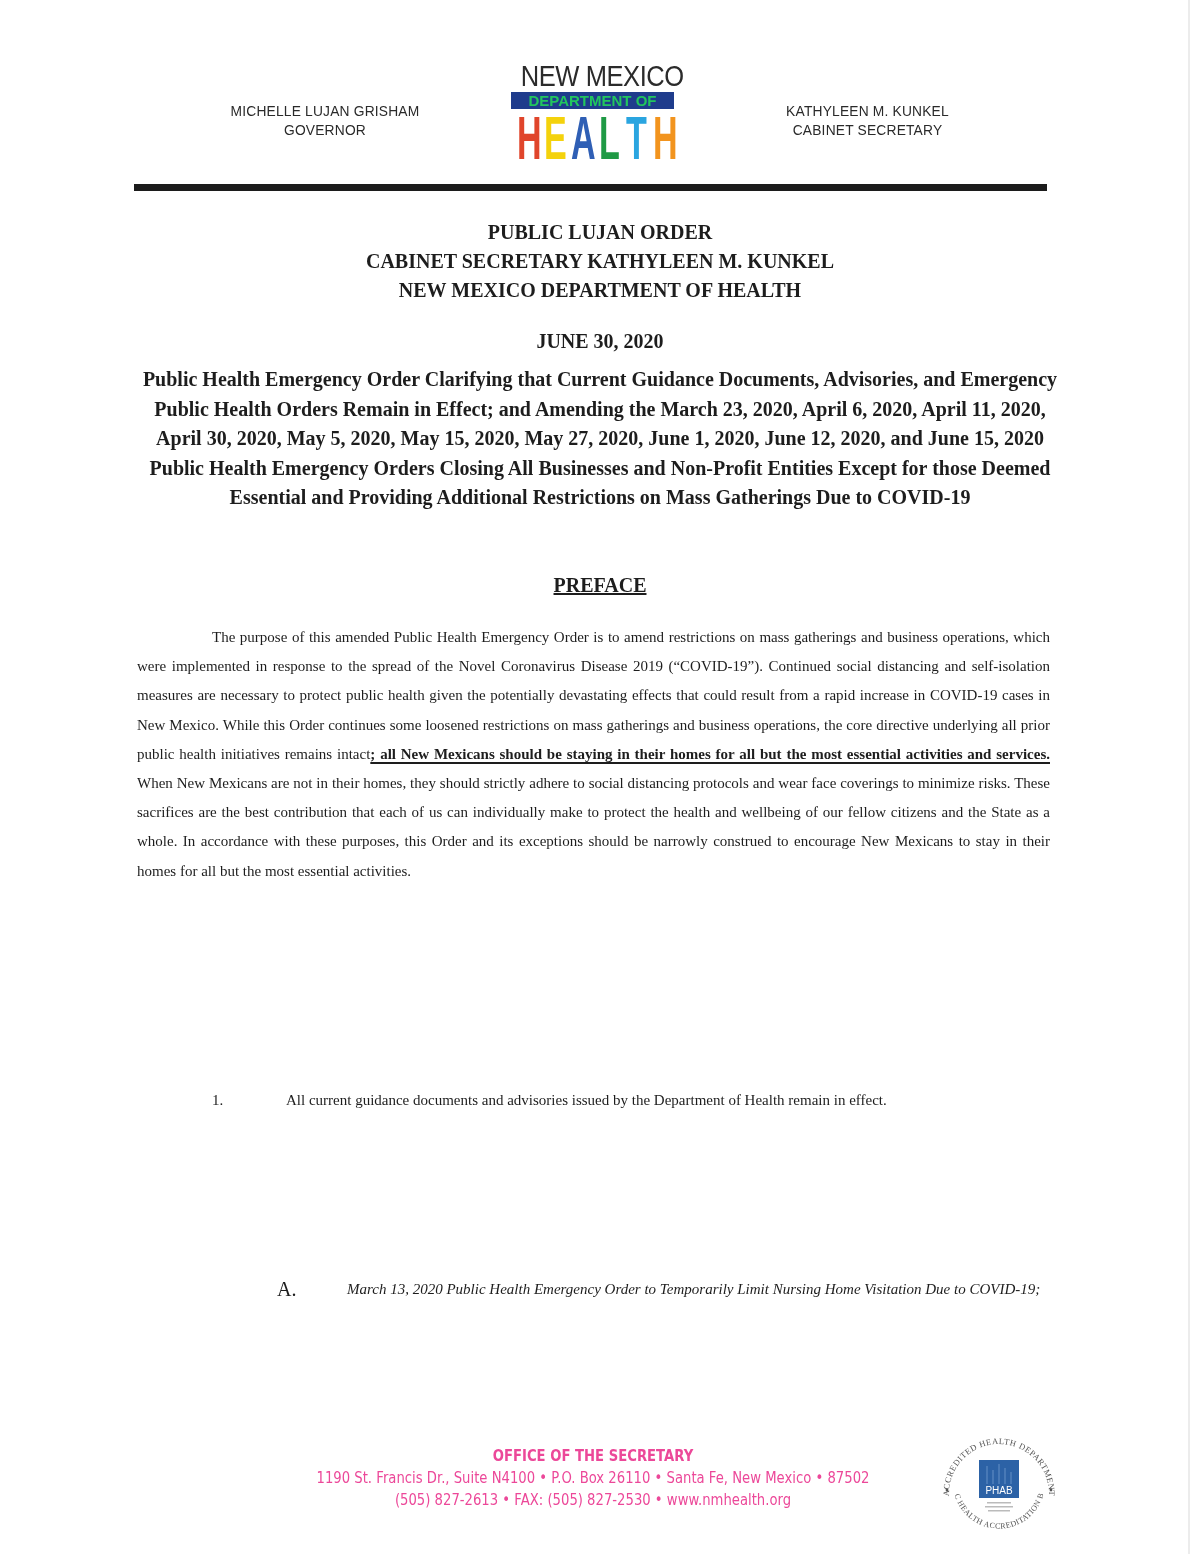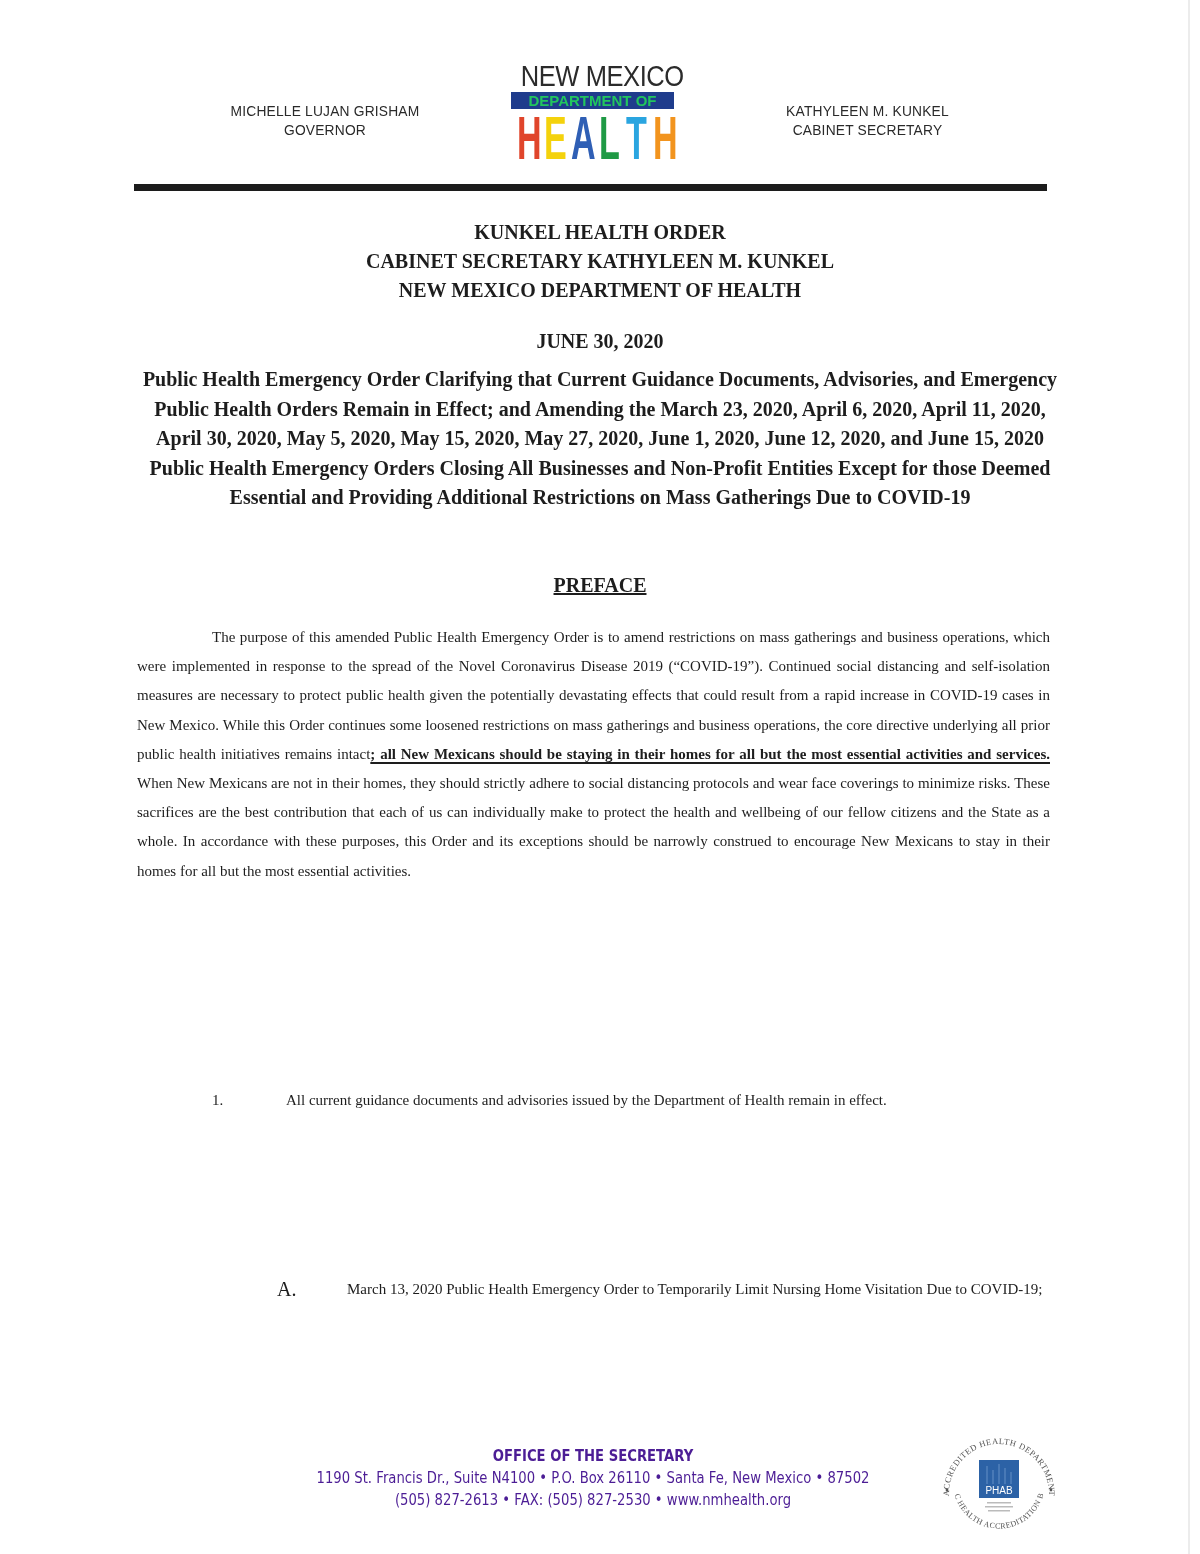--- a/index.html
+++ b/index.html
@@ -33,29 +33,29 @@
     .h-main { top: 218px; }
     .h-date { top: 327px; }
     .h-subject { top: 365px; line-height: 29.5px; }
     .h-preface { top: 571px; text-decoration: underline; }
     .para { position: absolute; left: 137px; width: 913px; font-size: 15px; line-height: 29.2px;
       text-align: justify; }
     .p-preface { top: 623px; text-indent: 75px; }
     .p-ordered { top: 1030px; left: 212px; width: 700px; }
     .p-item1 { top: 1086px; }
     .p-item2 { top: 1167px; }
-    .p-itemA { top: 1275px; left: 347px; width: 703px; }
+    .p-itemA { top: 1275px; left: 347px; width: 703px; font-style: italic; }
     .num { display: inline-block; width: 74px; }
     .numlead { display: inline-block; width: 75px; }
     .underline-bold { font-weight: bold; text-decoration: underline; text-decoration-thickness: 2px; text-underline-offset: 3px; }
     .letterA { position: absolute; left: 277px; top: 1275px; font-size: 20px; line-height: 29px; }
 
     
     .footer { position: absolute; left: 240px; top: 1445px; width: 706px; text-align: center;
-      font-family: "DejaVu Sans", sans-serif; color: #4c1d95; }
+      font-family: "DejaVu Sans", sans-serif; color: #ec4899; }
     .f-title { font-weight: bold; font-size: 15px; line-height: 22px; transform: scaleX(0.88); }
     .f-line { font-size: 15px; line-height: 22px; transform: scaleX(0.88); white-space: nowrap; }
     .seal { position: absolute; left: 935px; top: 1432px; width: 128px; height: 110px; }
   </style>
 </head>
 <body>
 
 <div class="page">
   <div class="edge"></div>
 
@@ -78,21 +78,21 @@
   </div>
 
   <div class="lh-right">
     <div>KATHYLEEN M. KUNKEL</div>
     <div>CABINET SECRETARY</div>
   </div>
 
   <div class="rule"></div>
 
   <div class="heading serif h-main">
-    <div>KUNKEL HEALTH ORDER</div>
+    <div>PUBLIC LUJAN ORDER</div>
     <div>CABINET SECRETARY KATHYLEEN M. KUNKEL</div>
     <div>NEW MEXICO DEPARTMENT OF HEALTH</div>
   </div>
   <div class="heading serif h-date">JUNE 30, 2020</div>
   <div class="heading serif h-subject">Public Health Emergency Order Clarifying that Current Guidance Documents, Advisories, and Emergency Public Health Orders Remain in Effect; and Amending the March 23, 2020, April 6, 2020, April 11, 2020, April 30, 2020, May 5, 2020, May 15, 2020, May 27, 2020, June 1, 2020, June 12, 2020, and June 15, 2020 Public Health Emergency Orders Closing All Businesses and Non-Profit Entities Except for those Deemed Essential and Providing Additional Restrictions on Mass Gatherings Due to COVID-19</div>
   <div class="heading serif h-preface">PREFACE</div>
 
   <div class="para serif p-preface"><span>The purpose of this amended Public Health Emergency Order is to amend restrictions on mass gatherings and business operations, which were implemented in response to the spread of the Novel Coronavirus Disease 2019 (“COVID-19”).  Continued social distancing and self-isolation measures are necessary to protect public health given the potentially devastating effects that could result from a rapid increase in COVID-19 cases in New Mexico.  While this Order continues some loosened restrictions on mass gatherings and business operations, the core directive underlying all prior public health initiatives remains intact</span><span class="underline-bold">; all New Mexicans should be staying in their homes for all but the most essential activities and services.</span><span>  When New Mexicans are not in their homes, they should strictly adhere to social distancing protocols and wear face coverings to minimize risks.  These sacrifices are the best contribution that each of us can individually make to protect the health and wellbeing of our fellow citizens and the State as a whole.  In accordance with these purposes, this Order and its exceptions should be narrowly construed to encourage New Mexicans to stay in their homes for all but the most essential activities.</span></div>
 
 

